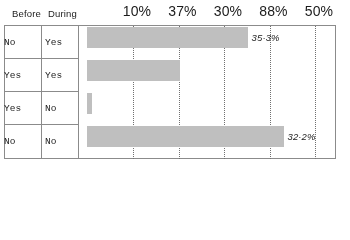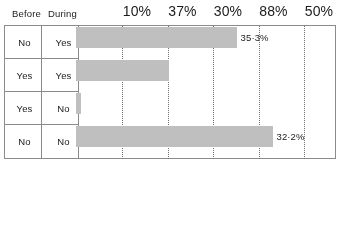--- a/index.html
+++ b/index.html
@@ -96,34 +96,36 @@
     width: 332px;
     height: 33px;
   }
   .cell {
     position: absolute;
     top: 0;
     height: 33px;
     line-height: 33px;
     font-size: 9.5px;
     color: #1b1b1b;
-    text-align: center;
+    text-align: left;
     letter-spacing: 0.1px;
+    font-family: Liberation Mono, monospace;
   }
   .cell-before { left: 0px;  width: 41px; }
   .cell-during { left: 41px; width: 37px; }
 
   
   .plot {
     position: absolute;
-    left: 68px;
+    left: 79px;
     top: 26px;
     width: 257px;
     height: 133px;
     overflow: hidden;
+    font-style: italic;
   }
   .gridline {
     position: absolute;
     top: 0;
     width: 1px;
     height: 133px;
     border-left: 1px dotted #707070;
   }
   .bar {
     position: absolute;

